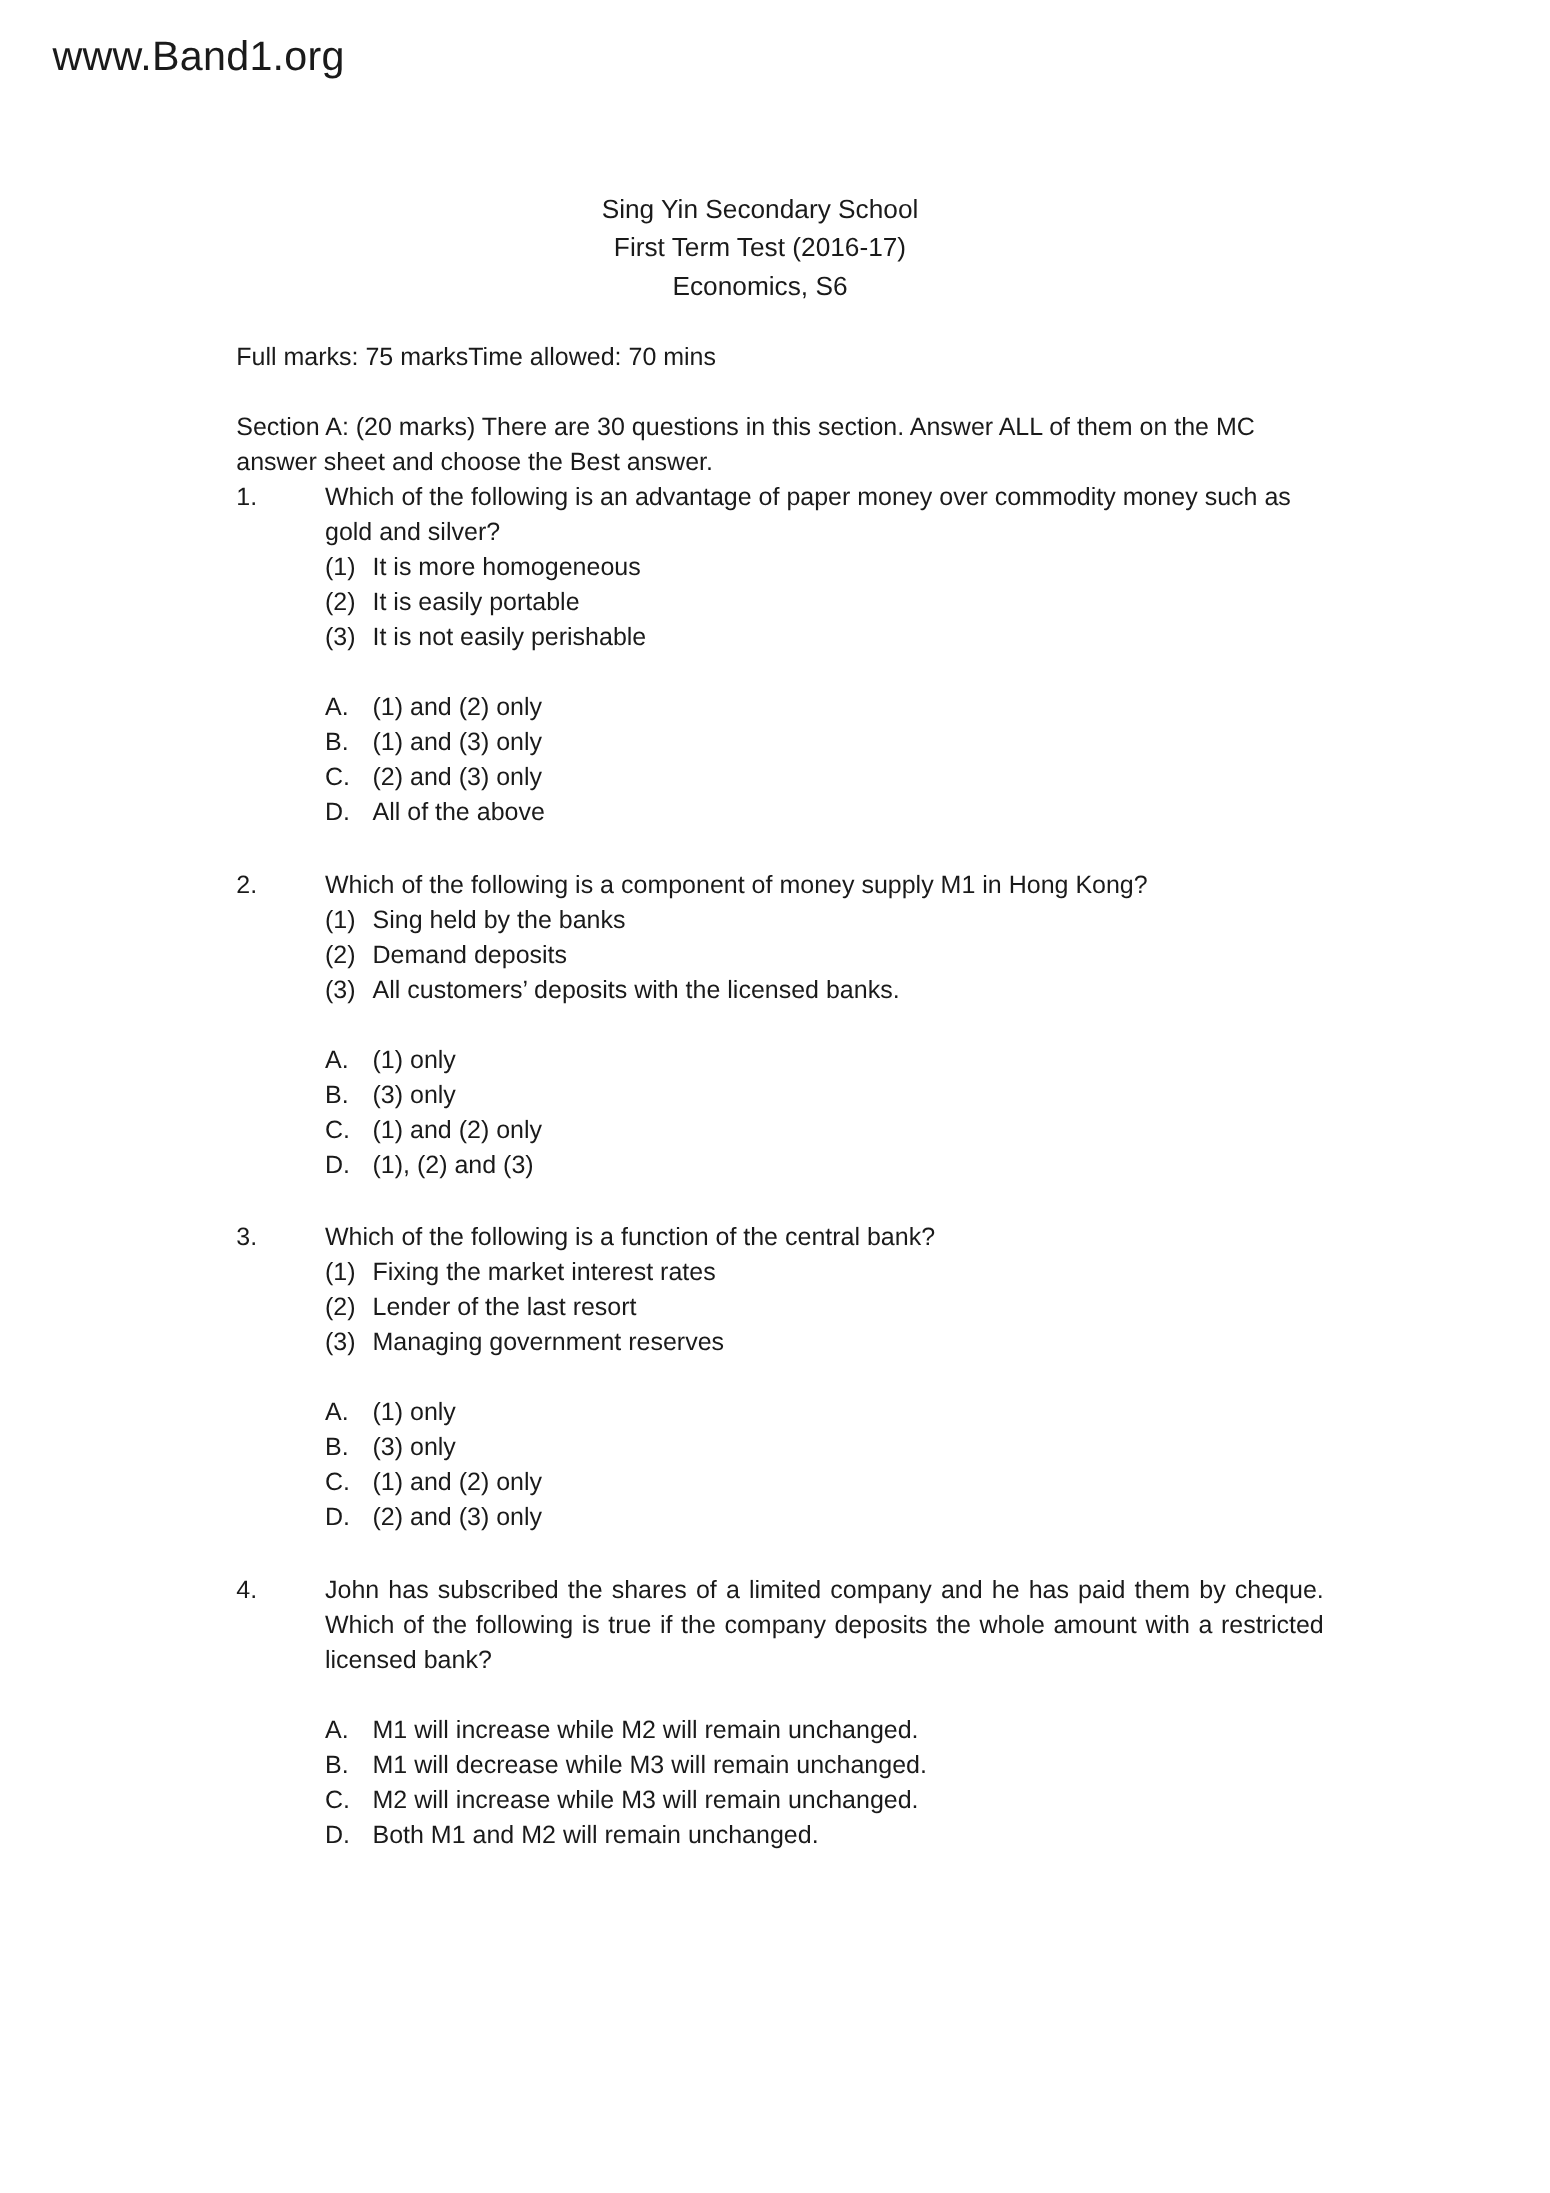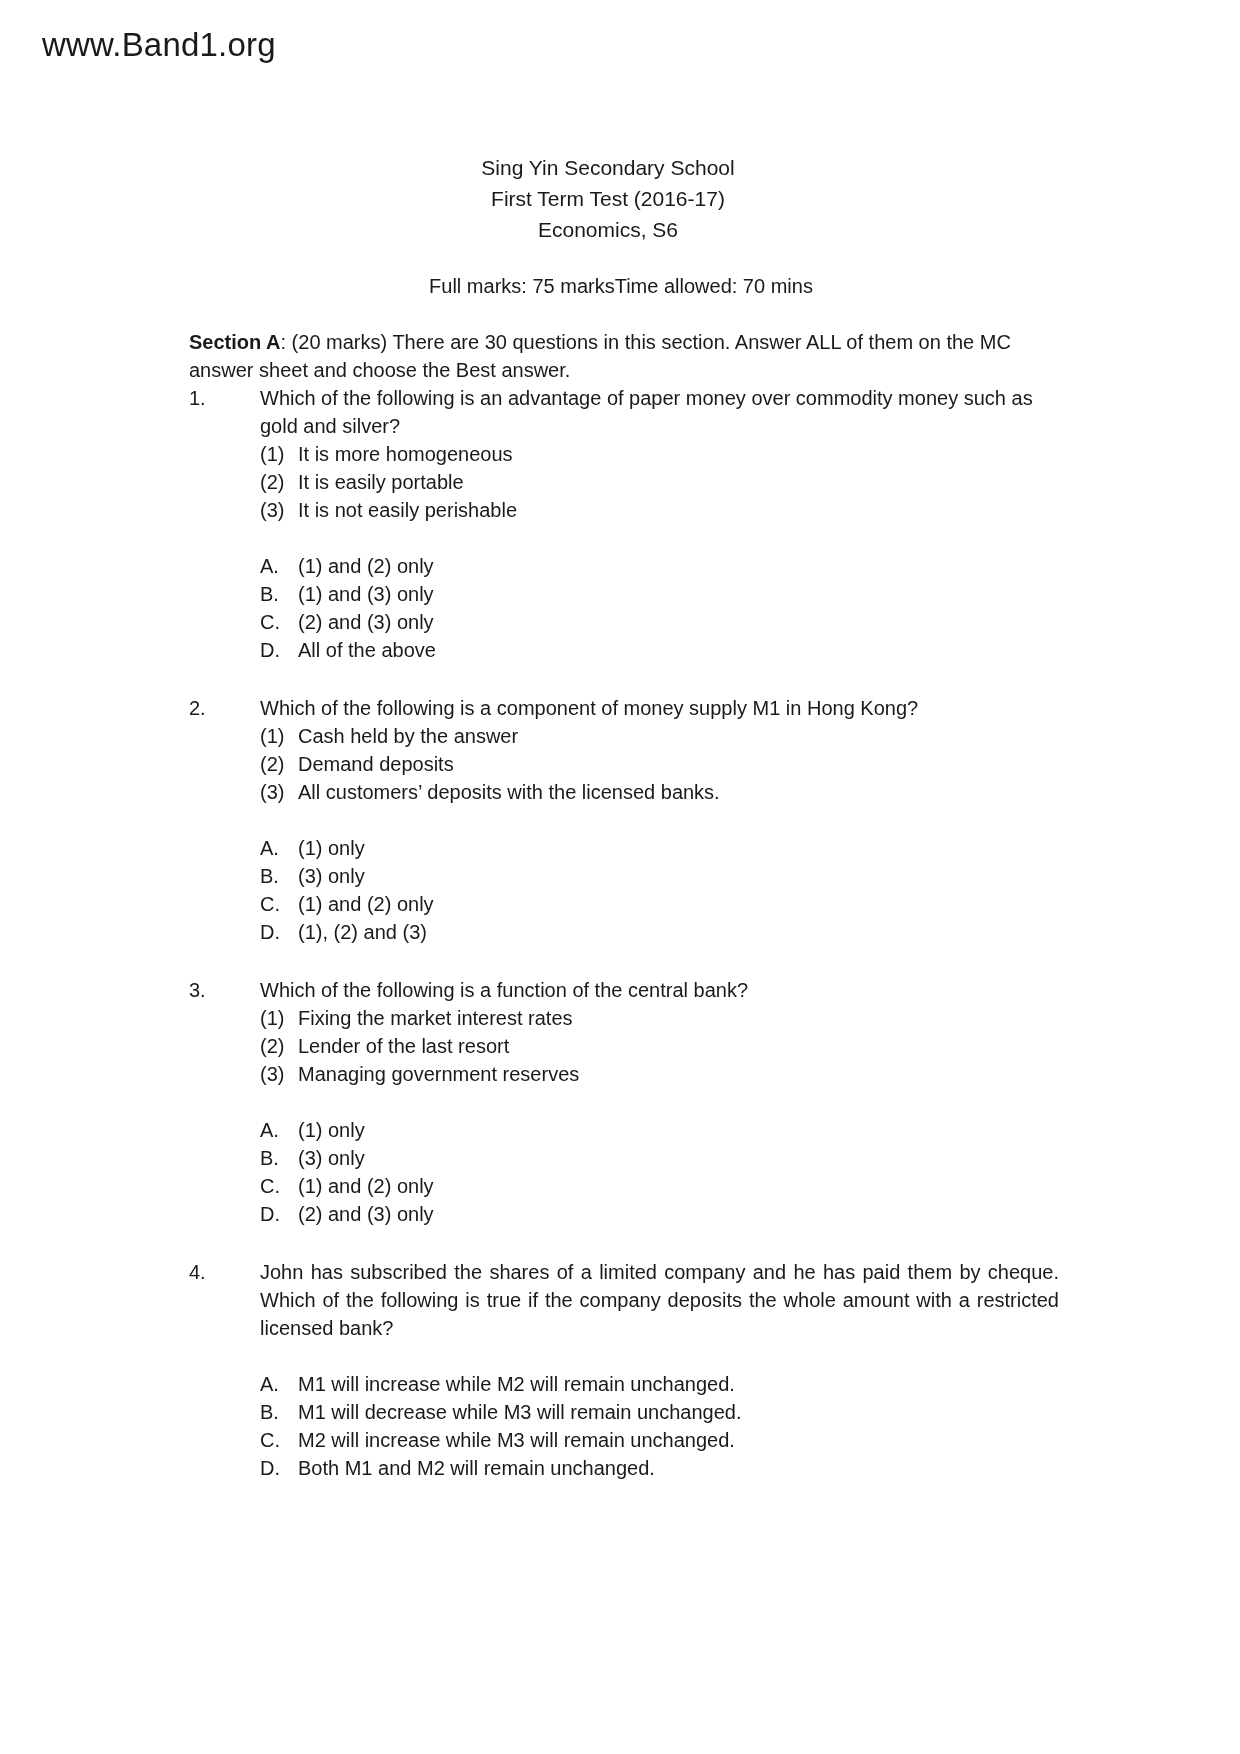--- a/index.html
+++ b/index.html
@@ -10,27 +10,27 @@
   .watermark {
     position: absolute; left: 42px; top: 26px;
     font-size: 33px; letter-spacing: 0.2px;
   }
   .header {
     position: absolute; left: 0; width: 1216px; top: 152px;
     text-align: center; font-size: 21px; line-height: 31px;
   }
   .meta-row {
     position: absolute; left: 189px; width: 864px; top: 272px;
-    display: flex; justify-content: center; font-size: 20px; line-height: 28px;
+    display: flex; justify-content: flex-start; font-size: 20px; line-height: 28px;
   }
   .section-intro {
     position: absolute; left: 189px; width: 870px; top: 328px;
     font-size: 20px; line-height: 28px;
   }
-  .section-intro b { font-weight: bold; }
+  .section-intro b { font-weight: normal; }
   .question {
     position: absolute; left: 189px; width: 870px;
     font-size: 20px; line-height: 28px;
   }
   .q-num { position: absolute; left: 0; top: 0; width: 40px; }
   .q-body { margin-left: 71px; }
   .q-stem.justify { text-align: justify; text-align-last: left; }
   .stmt, .opt { display: flex; }
   .stmt-num { width: 38px; flex: none; }
   .opt-letter { width: 38px; flex: none; }
@@ -89,21 +89,21 @@
       </div>
   </div>
 </div>
 
 <div class="question" style="top:694px;">
   <span class="q-num">2.</span>
   <div class="q-body">
     <div class="q-stem">Which of the following is a component of money supply M1 in Hong Kong?</div>
     <div class="stmt">
         <span class="stmt-num">(1)</span>
-        <span>Cash held by the answer</span>
+        <span>Sing held by the banks</span>
       </div>
     <div class="stmt">
         <span class="stmt-num">(2)</span>
         <span>Demand deposits</span>
       </div>
     <div class="stmt">
         <span class="stmt-num">(3)</span>
         <span>All customers’ deposits with the licensed banks.</span>
       </div>
     <div class="gap"></div>

